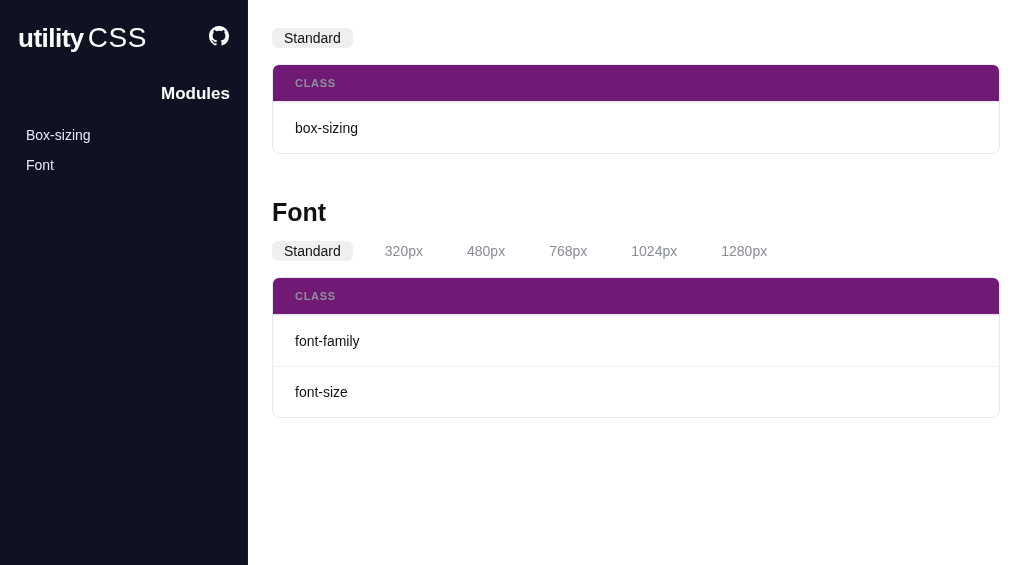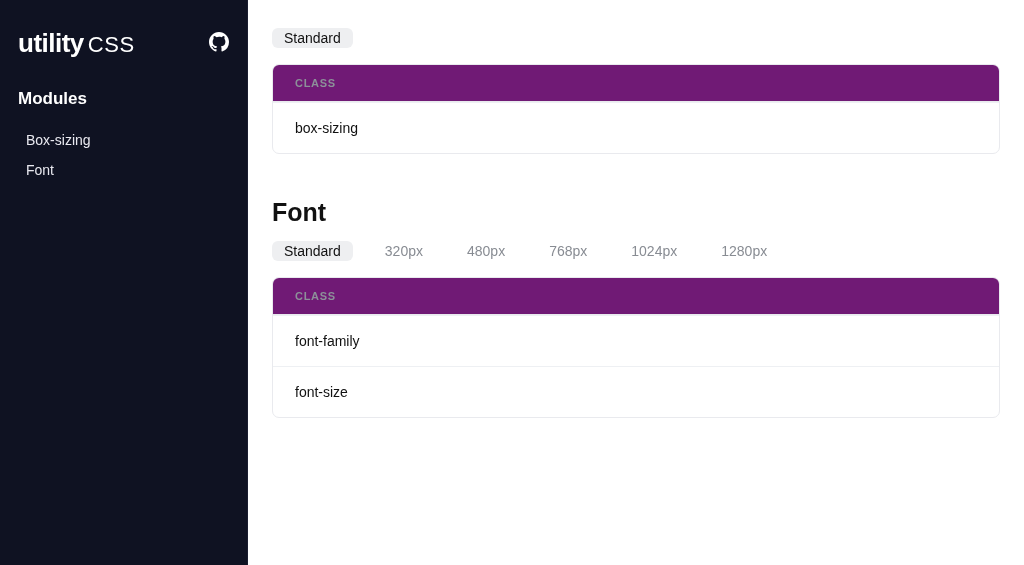--- a/index.html
+++ b/index.html
@@ -15,21 +15,21 @@
       width: 1024px;
       height: 565px;
       overflow: hidden;
     }
     .sidebar {
       width: 248px;
       flex: 0 0 248px;
       background: #0f1222;
       color: #fff;
       box-shadow: inset -1px 0 0 #1a1d30;
-      padding: 28px 18px 18px 18px;
+      padding: 22px 18px 18px 18px;
     }
     .sidebar-header {
       display: flex;
       align-items: center;
       justify-content: space-between;
       margin-bottom: 30px;
     }
     .logo {
       display: flex;
       align-items: baseline;
@@ -37,41 +37,42 @@
       cursor: pointer;
     }
     .logo-utility {
       font-weight: 800;
       font-size: 26px;
       letter-spacing: -0.5px;
       color: #fff;
     }
     .logo-css {
       font-weight: 500;
-      font-size: 22px;
+      font-size: 28px;
       letter-spacing: 0.5px;
       color: #fff;
       text-transform: uppercase;
       margin-left: 2px;
     }
     .github-link {
       width: 22px;
       height: 22px;
       color: #fff;
       display: inline-flex;
       align-items: center;
       justify-content: center;
       cursor: pointer;
     }
     .github-link svg { width: 20px; height: 20px; fill: #fff; }
     .sidebar-section-title {
       font-size: 17px;
       font-weight: 600;
       margin-bottom: 16px;
       color: #fff;
+      text-align: right;
     }
     .sidebar-nav { list-style: none; }
     .sidebar-nav li {
       font-size: 14px;
       padding: 7px 8px;
       color: #e9e9f0;
       cursor: pointer;
       border-radius: 4px;
     }
     .main {

